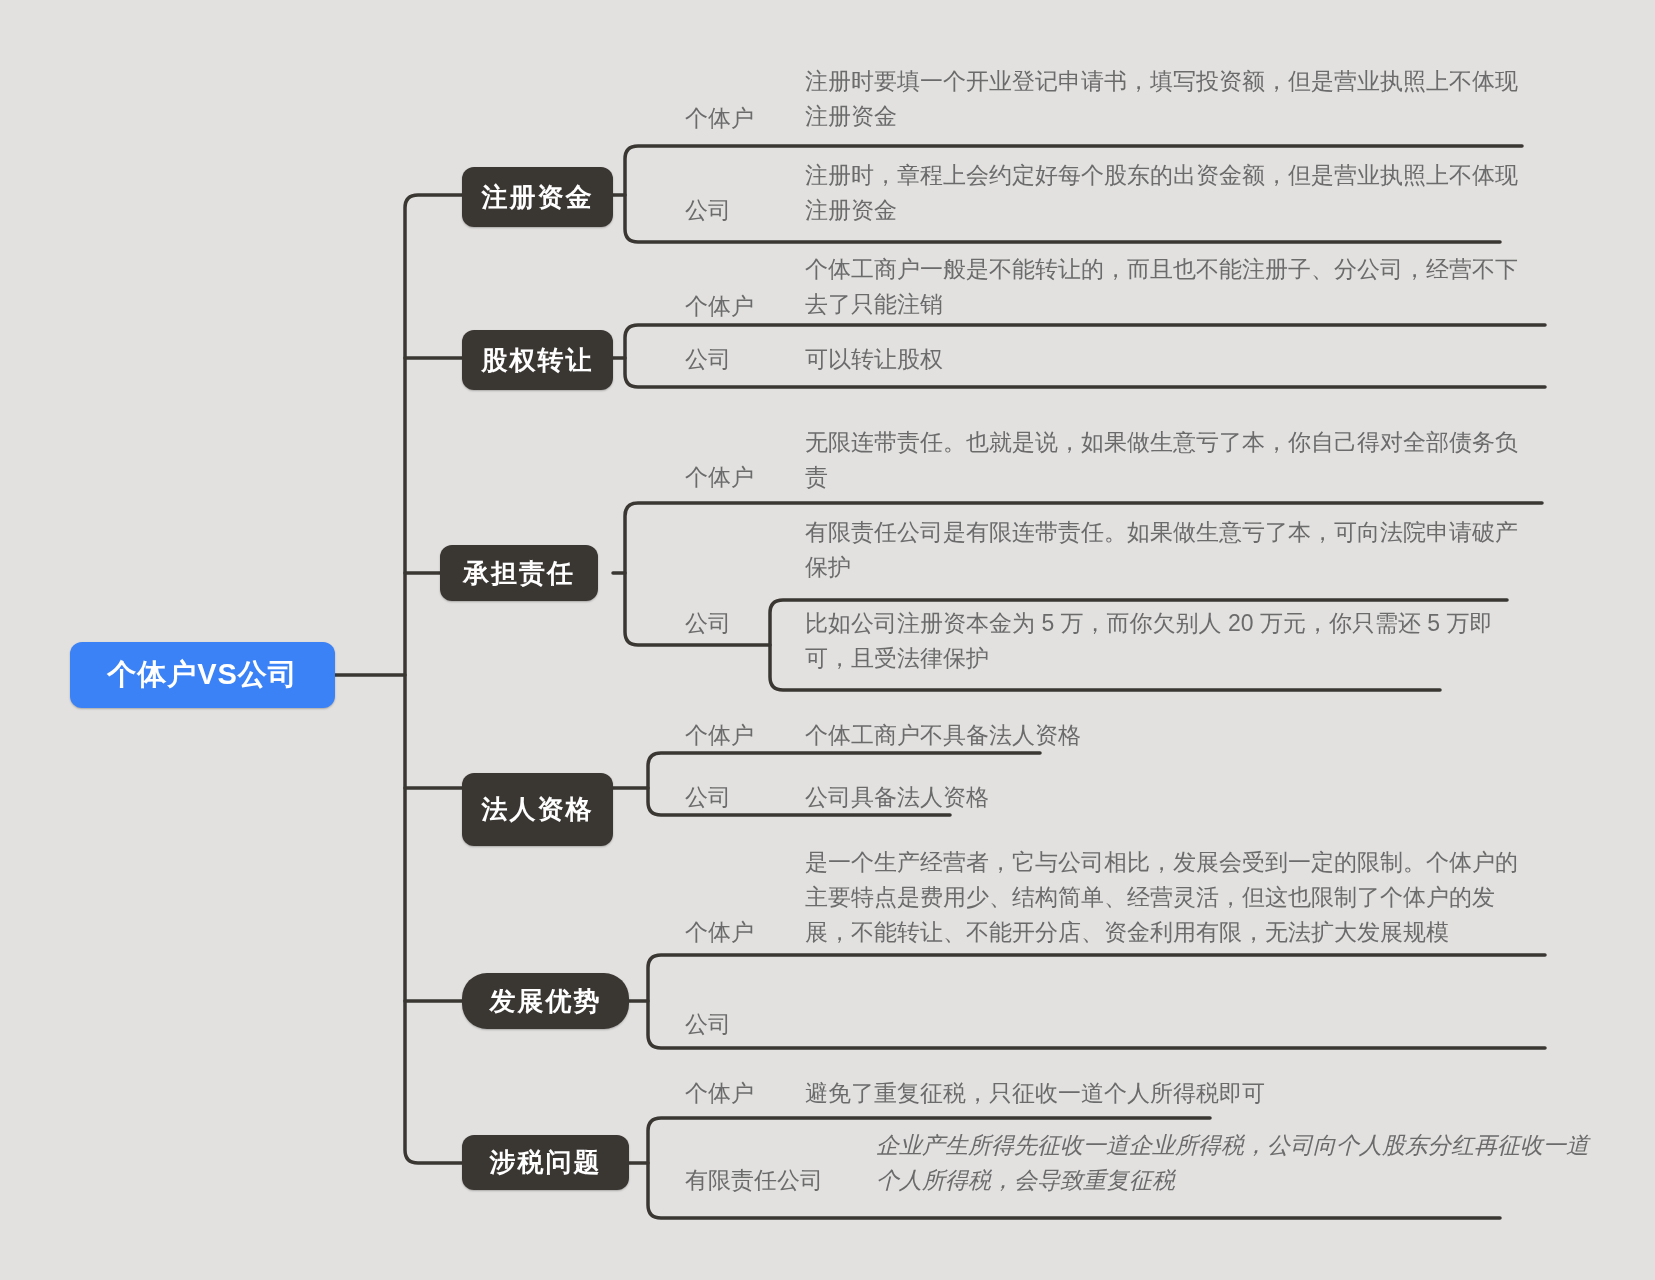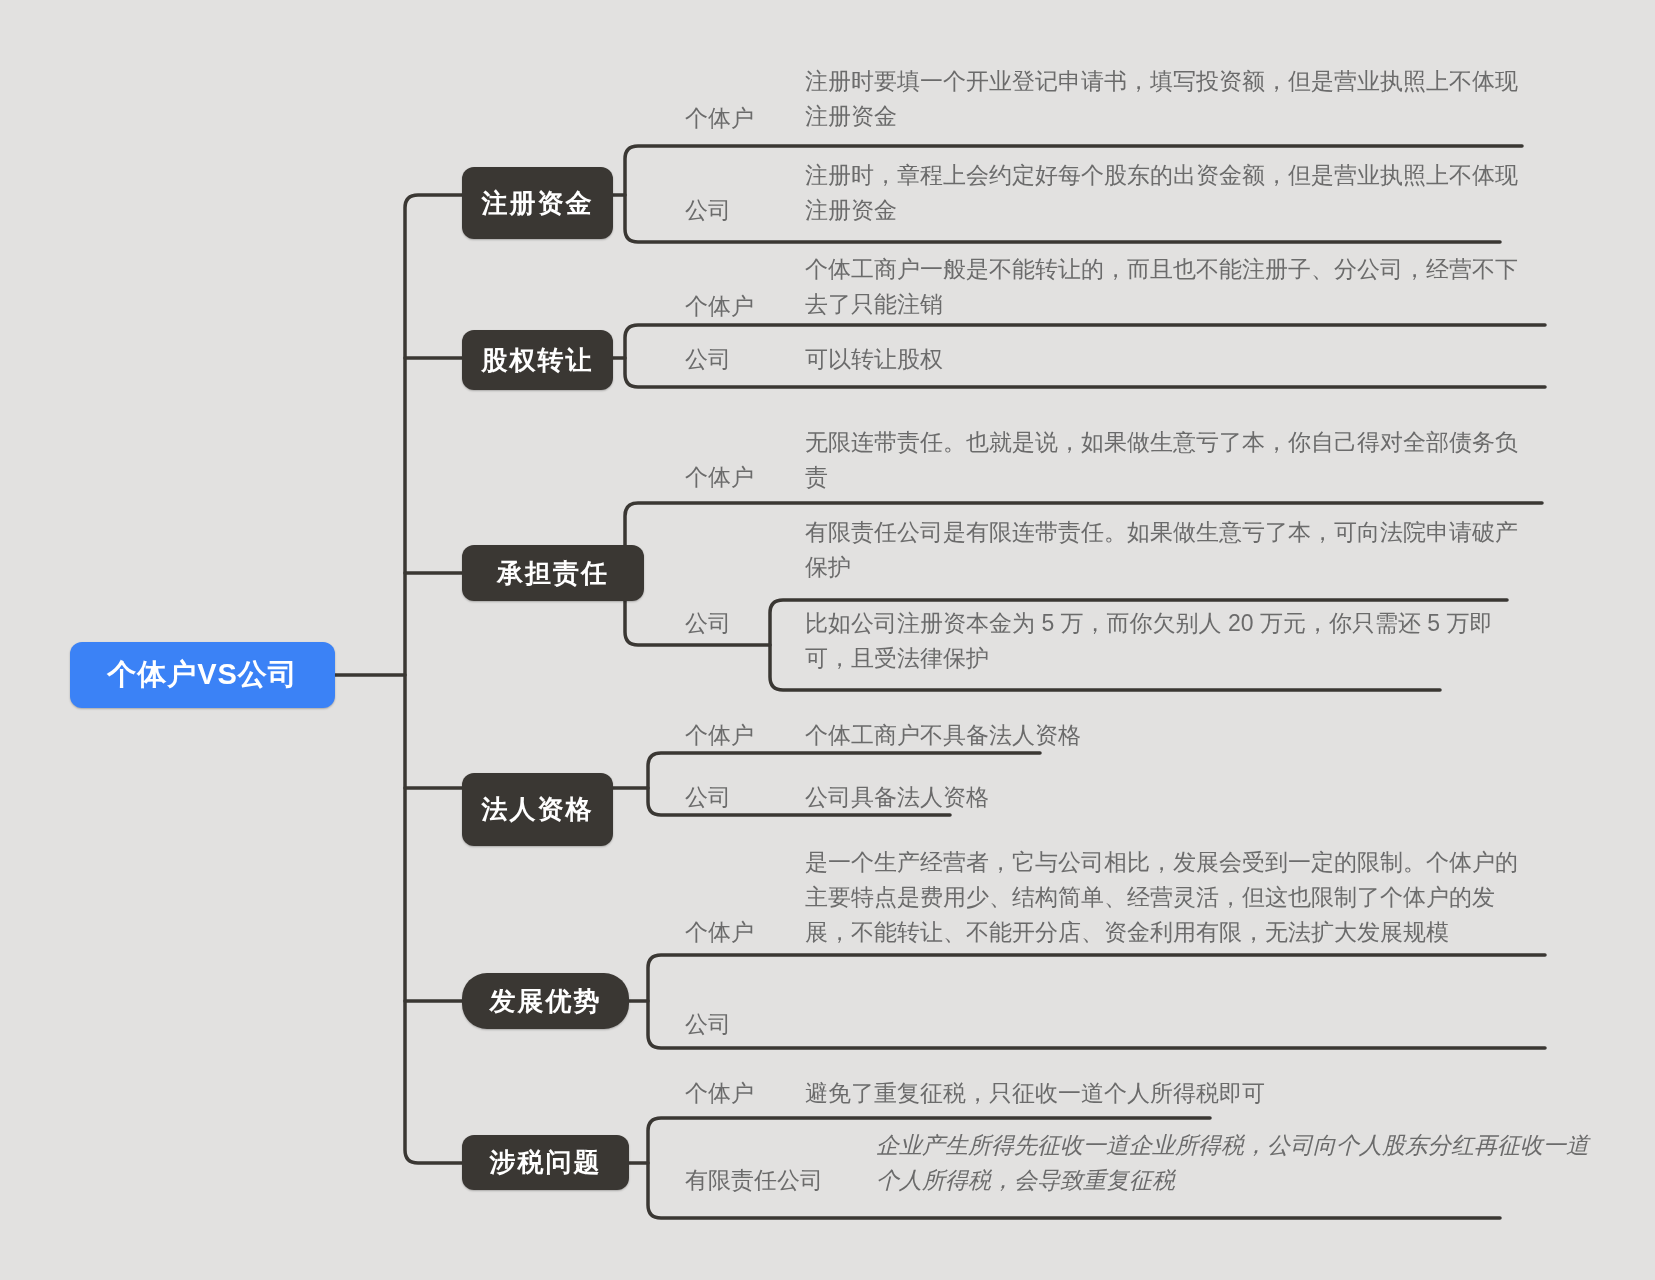--- a/index.html
+++ b/index.html
@@ -46,23 +46,23 @@
 
     <path d="M613,1001 H648"></path>
     <path d="M1545,955 H661 Q648,955 648,968 V1035 Q648,1048 661,1048 H1545"></path>
 
     <path d="M613,1163 H648"></path>
     <path d="M1210,1118 H661 Q648,1118 648,1131 V1205 Q648,1218 661,1218 H1500"></path>
   </svg>
 
   <div class="node root-node" style="left:70px;top:642px;width:265px;height:66px;">个体户VS公司</div>
 
-  <div class="node" style="left:462px;top:167px;width:151px;height:72px;">注册资金</div>
+  <div class="node" style="left:462px;top:167px;width:151px;height:60px;">注册资金</div>
   <div class="node" style="left:462px;top:330px;width:151px;height:60px;">股权转让</div>
-  <div class="node" style="left:462px;top:545px;width:182px;height:56px;">承担责任</div>
+  <div class="node" style="left:440px;top:545px;width:158px;height:56px;">承担责任</div>
   <div class="node" style="left:462px;top:773px;width:151px;height:73px;">法人资格</div>
   <div class="node" style="left:462px;top:973px;width:167px;height:56px;border-radius:25px;">发展优势</div>
   <div class="node" style="left:462px;top:1135px;width:167px;height:55px;">涉税问题</div>
 
   <div class="lbl" style="left:685px;top:101px;">个体户</div>
   <div class="txt" style="left:805px;top:64px;">注册时要填一个开业登记申请书，填写投资额，但是营业执照上不体现注册资金</div>
   <div class="lbl" style="left:685px;top:193px;">公司</div>
   <div class="txt" style="left:805px;top:158px;">注册时，章程上会约定好每个股东的出资金额，但是营业执照上不体现注册资金</div>
 
   <div class="lbl" style="left:685px;top:289px;">个体户</div>

